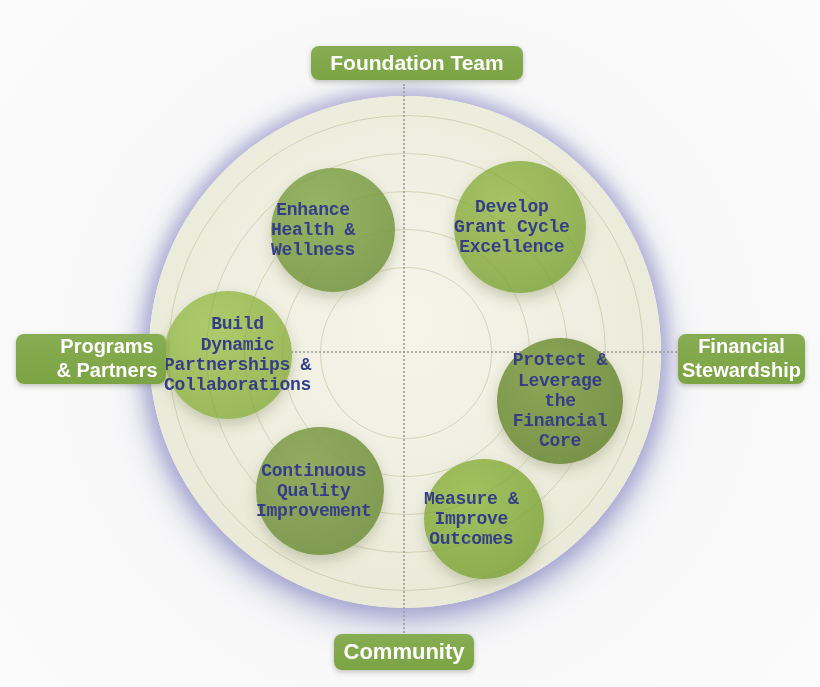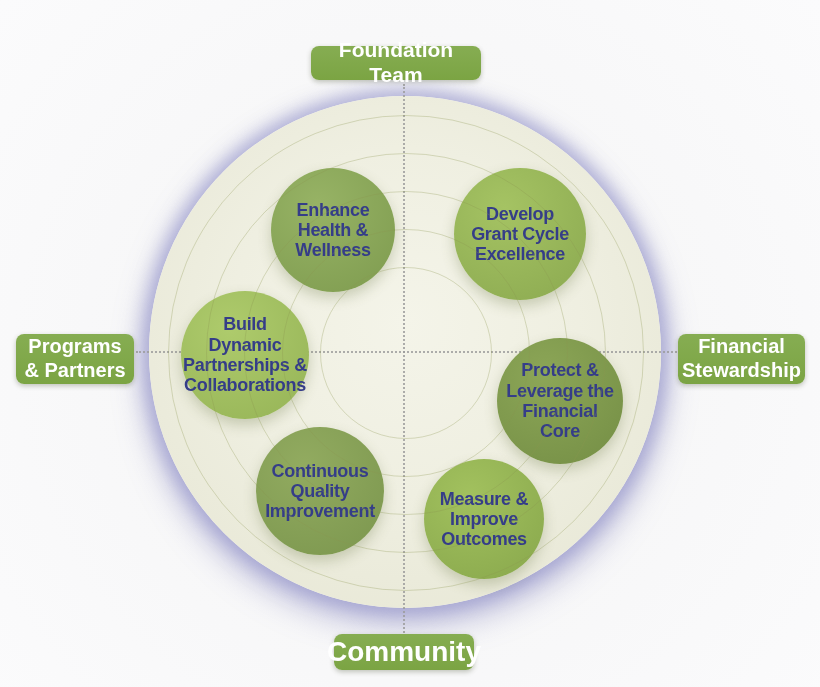--- a/index.html
+++ b/index.html
@@ -52,36 +52,36 @@
     top: 351px; left: 136px; width: 541px; height: 0;
     border-top: 2px dotted #9b9b9b;
   }
 
   
   .satellite {
     position: absolute;
     border-radius: 50%;
     display: flex;
     align-items: center;
-    justify-content: center;
     text-align: center;
     z-index: 3;
     box-shadow: 0 6px 13px rgba(105,120,70,0.30);
+    font-family: Liberation Mono, monospace;
   }
   .sat-label {
     white-space: pre-line;
     font-size: 18px;
     font-weight: bold;
     line-height: 1.13;
     letter-spacing: -0.3px;
     color: #353d88;
   }
   .sat-enhance    { left: 271px; top: 168px; width: 124px; height: 124px; }
-  .sat-develop    { left: 454px; top: 168px; width: 132px; height: 132px; }
-  .sat-build      { left: 181px; top: 291px; width: 128px; height: 128px; }
+  .sat-develop    { left: 454px; top: 161px; width: 132px; height: 132px; }
+  .sat-build      { left: 164px; top: 291px; width: 128px; height: 128px; }
   .sat-protect    { left: 497px; top: 338px; width: 126px; height: 126px; }
   .sat-continuous { left: 256px; top: 427px; width: 128px; height: 128px; }
   .sat-measure    { left: 424px; top: 459px; width: 120px; height: 120px; }
 
   
   .vision-circle {
     position: absolute;
     left: 348px; top: 297px;
     width: 120px; height: 120px;
     border-radius: 50%;
@@ -109,23 +109,23 @@
     display: flex;
     align-items: center;
     justify-content: center;
     text-align: center;
     font-weight: bold;
     z-index: 6;
     box-shadow: 0 2px 5px rgba(60,70,40,0.30);
     white-space: pre-line;
     line-height: 1.18;
   }
-  .badge-top    { left: 311px; top: 46px;  width: 170px; height: 34px; font-size: 21px; }
-  .badge-bottom { left: 334px; top: 634px; width: 140px; height: 36px; font-size: 28px; }
-  .badge-left   { left: 16px;  top: 334px; width: 118px; height: 50px; font-size: 20px; }
+  .badge-top    { left: 311px; top: 46px;  width: 212px; height: 34px; font-size: 21px; }
+  .badge-bottom { left: 334px; top: 634px; width: 140px; height: 36px; font-size: 22px; }
+  .badge-left   { left: 16px;  top: 334px; width: 118px; height: 50px; font-size: 20px; padding-left: 32px; }
   .badge-right  { left: 678px; top: 334px; width: 127px; height: 50px; font-size: 20px; }
 </style>
 </head>
 <body>
 
 <div class="stage">
 
   <div class="outer-circle"></div>
 
   <div class="axis vline"></div>

